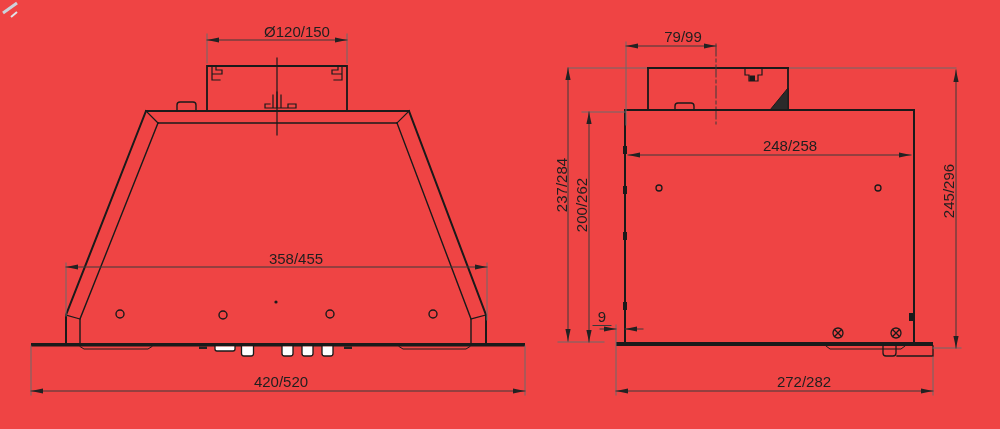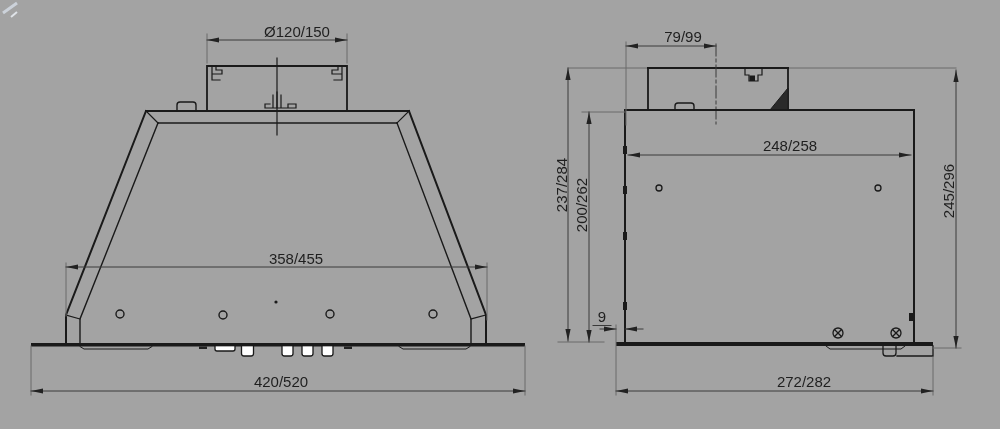--- a/index.html
+++ b/index.html
@@ -1,16 +1,16 @@
 <!DOCTYPE html>
 <html><head>
 <meta charset="utf-8">
 <style>
   html,body{margin:0;padding:0;background:#ffffff;}
-  .canvas{position:relative;width:1000px;height:429px;background:#a3a3a3;overflow:hidden;}
+  .canvas{position:relative;width:1000px;height:429px;background:#ef4444;overflow:hidden;}
   svg{display:block;}
   text.dim{
     font-family:"Liberation Sans", sans-serif;
     font-size:15px;
     fill:#1f1f1f;
   }
 </style>
 </head>
 <body>
 

